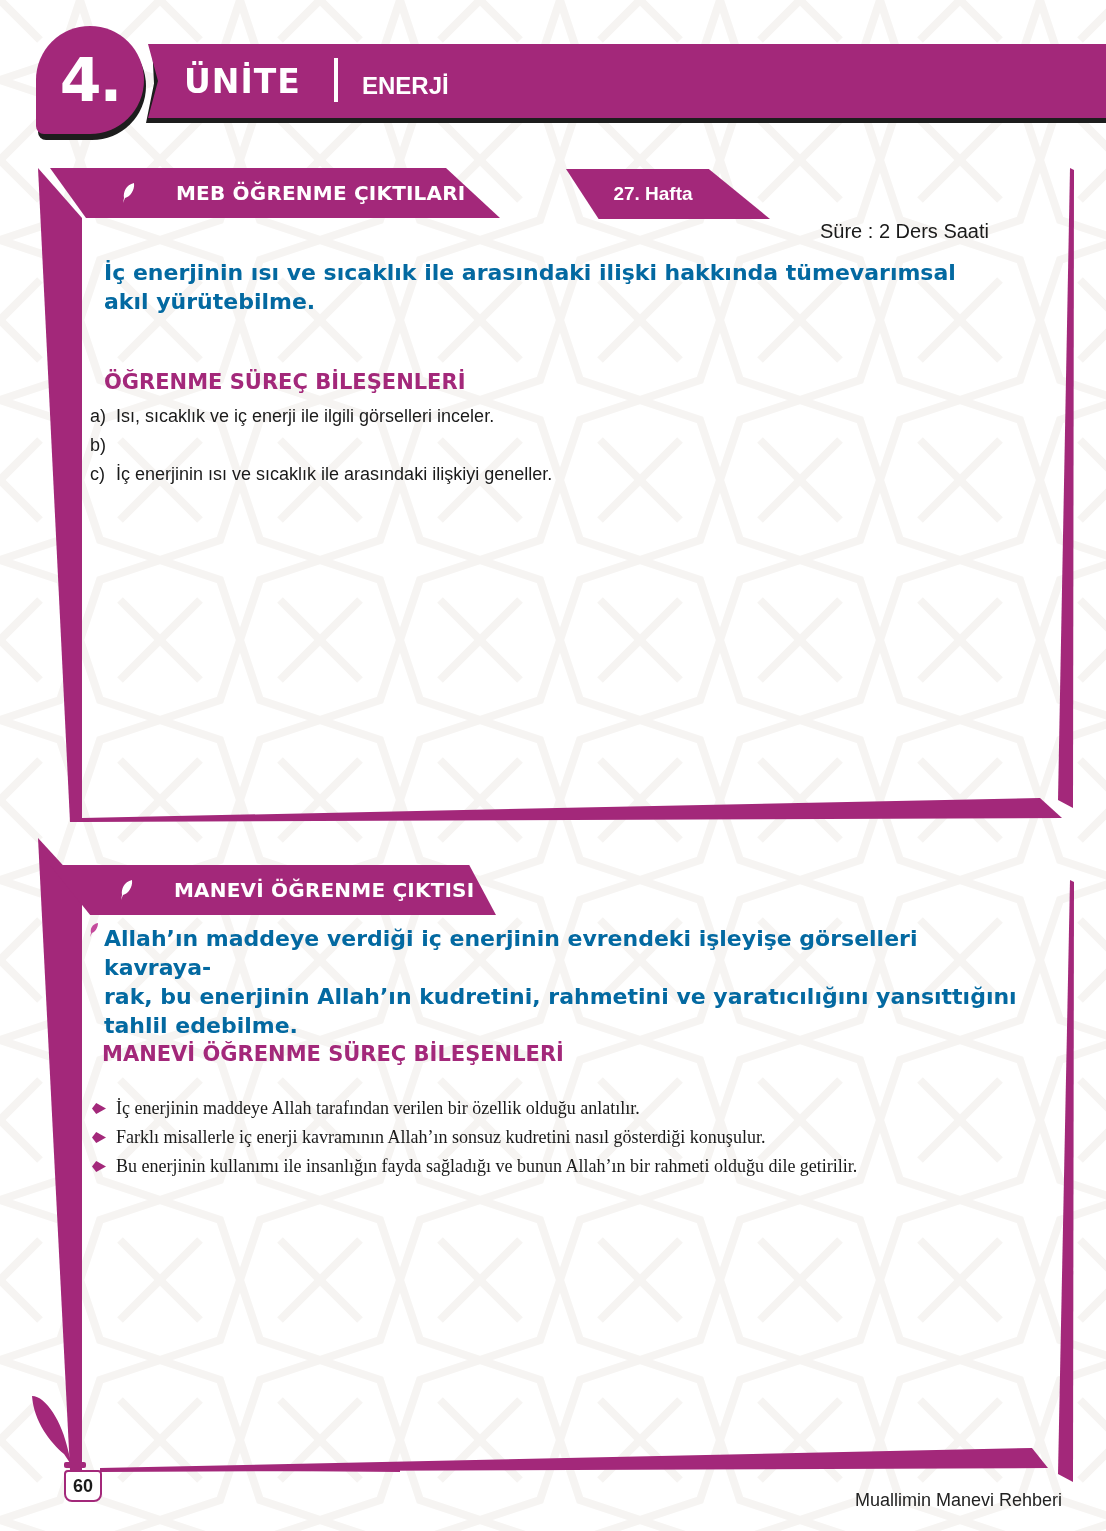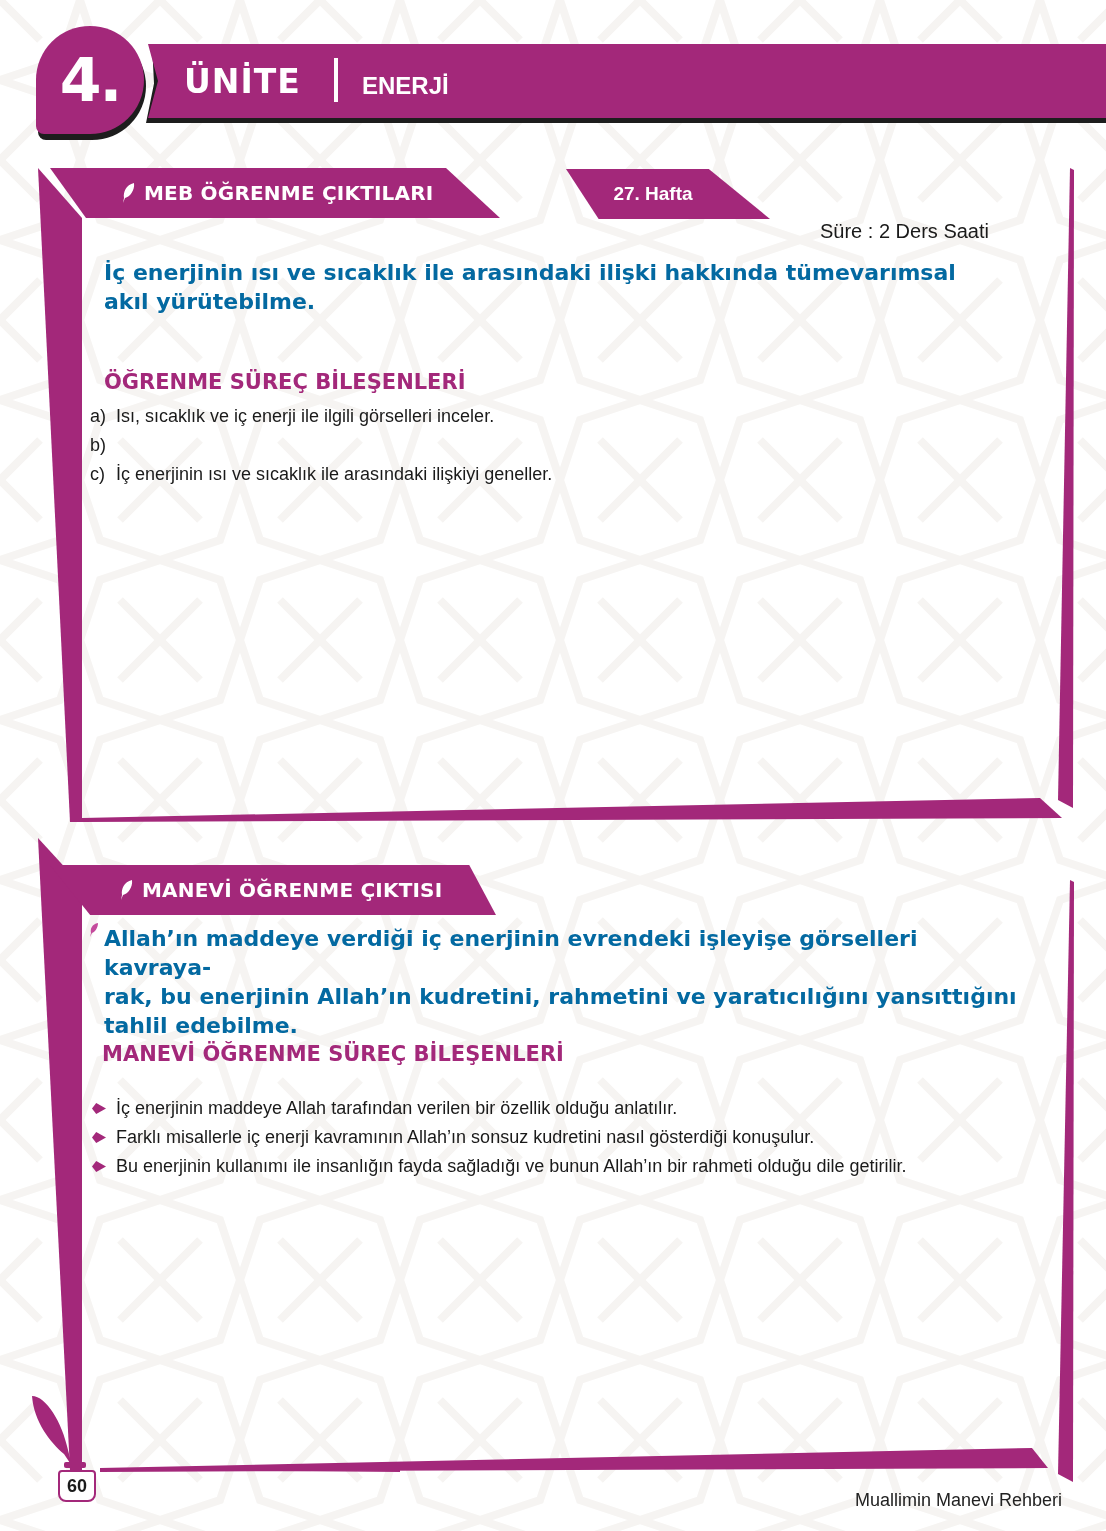--- a/index.html
+++ b/index.html
@@ -28,21 +28,21 @@
     box-shadow:0 5px 0 #1d1d1d;
   }
   .unit-bar-shadow { left:146px; top:44px; width:960px; height:79px; background:#1d1d1d;
     clip-path:polygon(6px 0,100% 0,100% 100%,0 100%, 8px 50%); }
   .unit-label { left:184px; top:62px; color:#fff; font-weight:bold; font-size:33px;
     font-family:"DejaVu Sans", sans-serif; letter-spacing:1px; }
   .unit-sep { left:334px; top:58px; width:4px; height:44px; background:#fff; }
   .unit-topic { left:362px; top:72px; color:#fff; font-weight:bold; font-size:24px; }
   .tab {
     background:#a3287a; color:#fff; font-weight:bold;
-    display:flex; align-items:center;
+    display:flex; align-items:center;gap:32px;
   }
   .tab-title { font-size:20px; font-family:"DejaVu Sans", sans-serif; letter-spacing:0.2px; }
   .feather { width:18px; height:22px; margin-right:6px; }
 
   .meta-week {
     left:566px; top:169px; width:204px; height:50px;
     background:#a3287a; color:#fff; font-weight:bold; font-size:19px;
     clip-path:polygon(0 0,70% 0,100% 100%,16% 100%);
     display:flex; align-items:center; justify-content:center; padding-right:30px; box-sizing:border-box;
   }
@@ -60,21 +60,21 @@
   .bullet-list .row { display:flex; align-items:flex-start; }
   .bullet-list .dot {
     flex:none; width:14px; height:11px; margin:9px 10px 0 0;
     background:#a3287a; border-radius:50% 10% 10% 50% / 50% 50% 50% 50%;
     clip-path:polygon(0 50%, 30% 0, 100% 50%, 30% 100%);
     border-radius:0;
   }
 
   .footer-title { right:44px; top:1490px; font-size:18px; color:#222; }
   .page-num {
-    left:58px; top:1470px; width:34px; height:28px;
+    left:64px; top:1470px; width:34px; height:28px;
     border:2.5px solid #a3287a; border-radius:4px 4px 8px 8px; background:#fff;
     font-weight:bold; font-size:18px; display:flex; align-items:center; justify-content:center;
   }
 </style>
 </head>
 <body>
 
 <svg class="bg-pattern" width="1106" height="1531">
   <defs>
     <pattern id="geo" width="160" height="160" patternUnits="userSpaceOnUse">
@@ -149,21 +149,21 @@
 </svg>
 
 <div class="layer objective" style="left:104px;top:924px;width:920px;">
   <div>Allah’ın maddeye verdiği iç enerjinin evrendeki işleyişe görselleri kavraya-</div>
   <div>rak, bu enerjinin Allah’ın kudretini, rahmetini ve yaratıcılığını yansıttığını</div>
   <div>tahlil edebilme.</div>
 </div>
 
 <div class="layer subhead" style="left:102px;top:1042px;">MANEVİ ÖĞRENME SÜREÇ BİLEŞENLERİ</div>
 
-<div class="layer bullet-list" style="left:92px;top:1094px;width:930px;">
+<div class="layer bullet-list" style="left:92px;top:1094px;width:930px;font-family:Liberation Serif, serif;">
   <div class="row">
     <span class="dot"></span>
     <span>İç enerjinin maddeye Allah tarafından verilen bir özellik olduğu anlatılır.</span>
   </div>
   <div class="row">
     <span class="dot"></span>
     <span>Farklı misallerle iç enerji kavramının Allah’ın sonsuz kudretini nasıl gösterdiği konuşulur.</span>
   </div>
   <div class="row">
     <span class="dot"></span>

